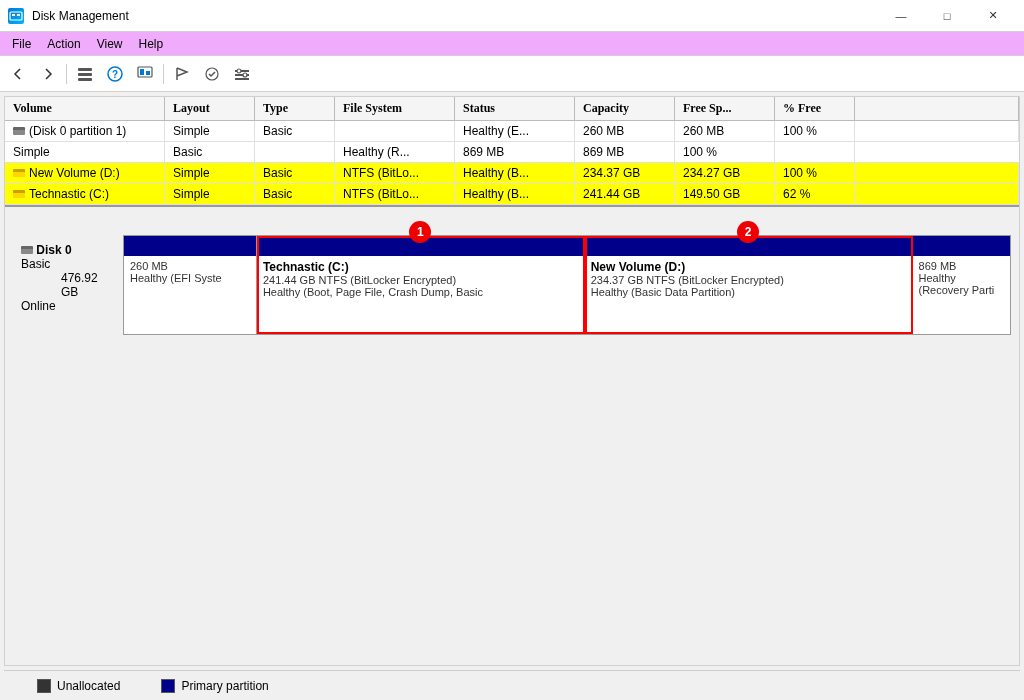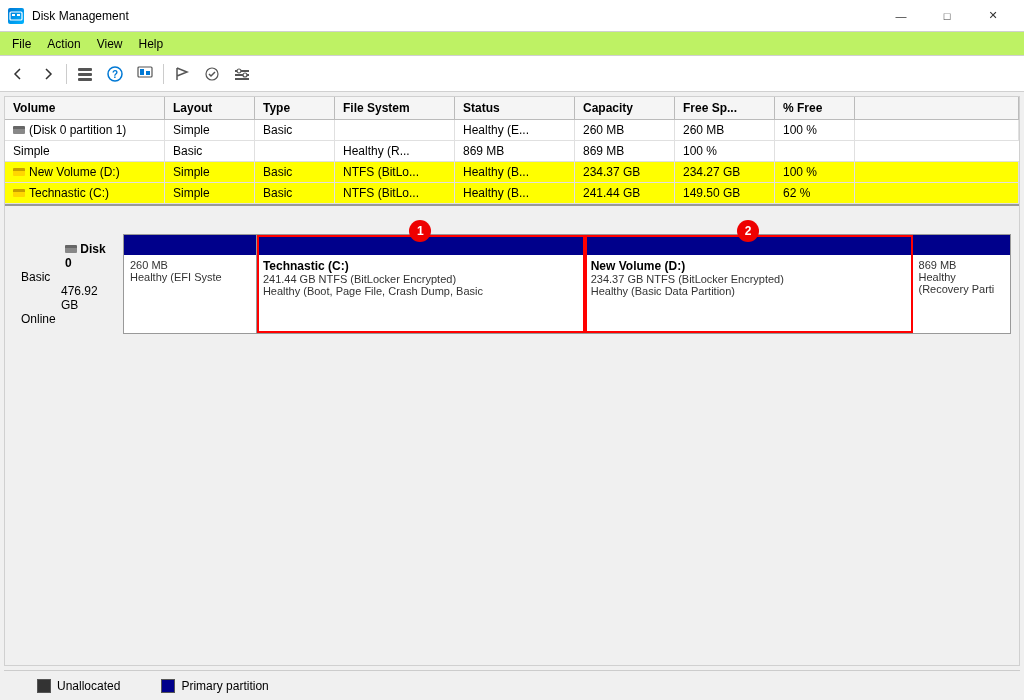--- a/index.html
+++ b/index.html
@@ -55,21 +55,21 @@
       cursor: pointer;
       display: flex;
       align-items: center;
       justify-content: center;
       font-size: 11px;
       color: #333;
     }
 
     
     .menu-bar {
-      background: #bef264;
+      background: #f0abfc;
       border-bottom: 1px solid #d0d0d0;
       height: 24px;
       display: flex;
       align-items: center;
       padding: 0 4px;
     }
     .menu-item {
       padding: 2px 8px;
       cursor: pointer;
       font-size: 12px;
@@ -131,20 +131,21 @@
       border-bottom: 1px solid #bbb;
     }
     .th {
       padding: 4px 8px;
       border-right: 1px solid #bbb;
       font-weight: 600;
       font-size: 12px;
       color: #000;
       white-space: nowrap;
       overflow: hidden;
+      font-family: Liberation Serif, serif;
     }
 
     
     .table-row {
       display: grid;
       grid-template-columns: 160px 90px 80px 120px 120px 100px 100px 80px 1fr;
       border-bottom: 1px solid #e0e0e0;
     }
     .table-row.highlighted {
       background: #ffff00;
@@ -189,21 +190,21 @@
     }
 
     .disk-label {
       width: 110px;
       flex-shrink: 0;
       padding: 8px;
       background: #f0f0f0;
       font-size: 12px;
       font-weight: 600;
     }
-    .disk-label .disk-name { font-weight: 700; margin-left: 44px; }
+    .disk-label .disk-name { font-weight: 700; }
     .disk-label .disk-type { font-weight: normal; }
     .disk-label .disk-size { font-weight: normal; margin-left: 40px; }
     .disk-label .disk-status { font-weight: normal; }
 
     .disk-segments {
       flex: 1;
       display: flex;
       border: 1px solid #999;
       background: #fff;
     }

